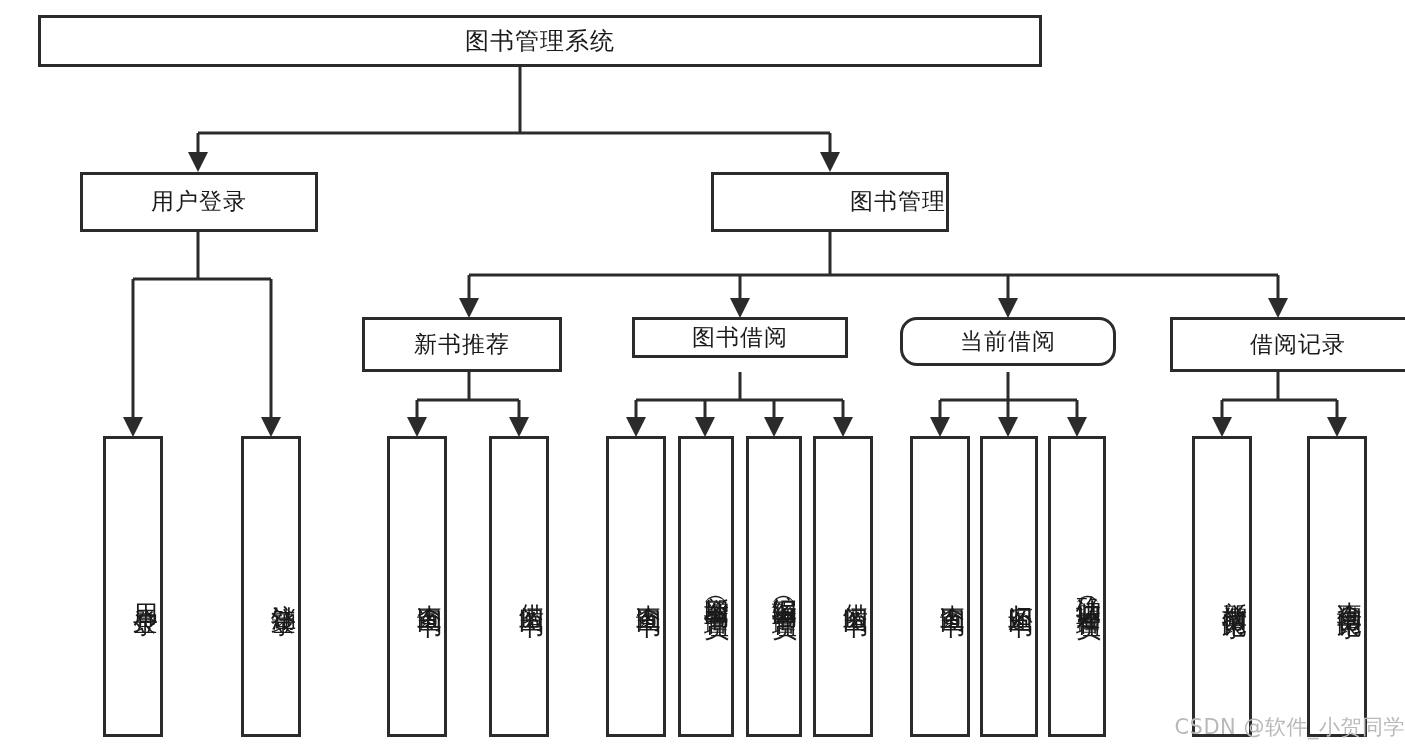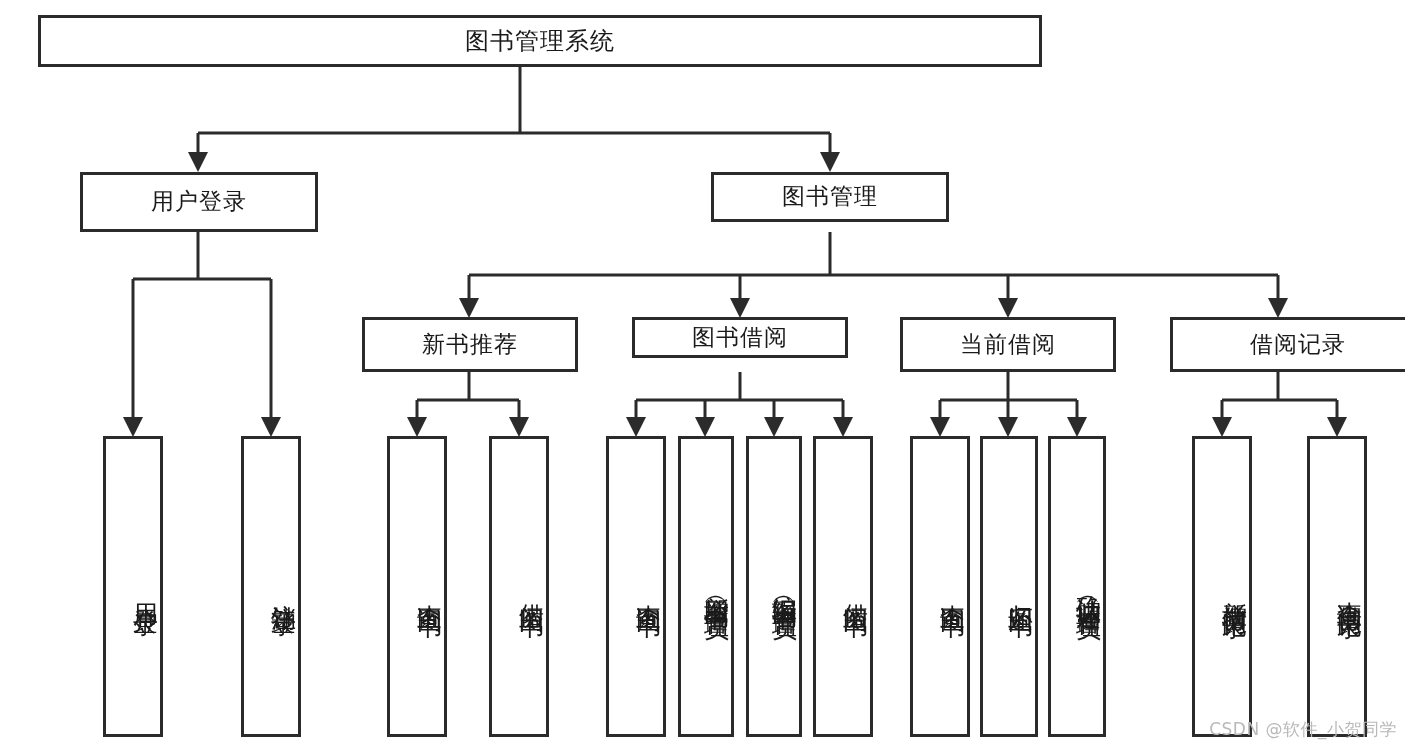--- a/index.html
+++ b/index.html
@@ -55,23 +55,23 @@
     writing-mode: vertical-rl;
     text-orientation: upright;
     white-space: nowrap;
     display: block;
   }
   .node.root {
     font-size: 24px;
   }
   .watermark {
     position: absolute;
-    right: 8px;
+    right: 0;
     bottom: 6px;
-    font-size: 17px;
+    font-size: 21px;
     color: #b9b9b9;
     letter-spacing: 0.5px;
     white-space: nowrap;
     user-select: none;
   }
 </style>
 </head>
 <body>
 
 <div id="canvas">
@@ -128,31 +128,31 @@
     </g>
   </svg>
 
   <div class="node horizontal root" style="left:18px; top:15px; width:1004px; height:52px;margin-left:20px;">
     <span class="label">图书管理系统</span>
   </div>
 
   <div class="node horizontal" style="left:80px; top:172px; width:238px; height:60px;">
     <span class="label">用户登录</span>
   </div>
-  <div class="node horizontal" style="left:711px; top:172px; width:238px; height:50px;">
+  <div class="node horizontal" style="left:711px; top:172px; width:238px; height:60px;justify-content:flex-end;">
     <span class="label">图书管理</span>
   </div>
 
-  <div class="node horizontal" style="left:362px; top:317px; width:216px; height:55px;">
+  <div class="node horizontal" style="left:362px; top:317px; width:200px; height:55px;">
     <span class="label">新书推荐</span>
   </div>
   <div class="node horizontal" style="left:632px; top:317px; width:216px; height:41px;">
     <span class="label">图书借阅</span>
   </div>
-  <div class="node horizontal" style="left:900px; top:317px; width:216px; height:55px;">
+  <div class="node horizontal" style="left:900px; top:317px; width:216px; height:49px;border-radius:17px;">
     <span class="label">当前借阅</span>
   </div>
   <div class="node horizontal" style="left:1170px; top:317px; width:256px; height:55px;">
     <span class="label">借阅记录</span>
   </div>
 
   <div class="node vertical" style="left:103px; top:436px; width:60px; height:301px;">
     <span class="label">用户登录</span>
   </div>
   <div class="node vertical" style="left:241px; top:436px; width:60px; height:301px;">

